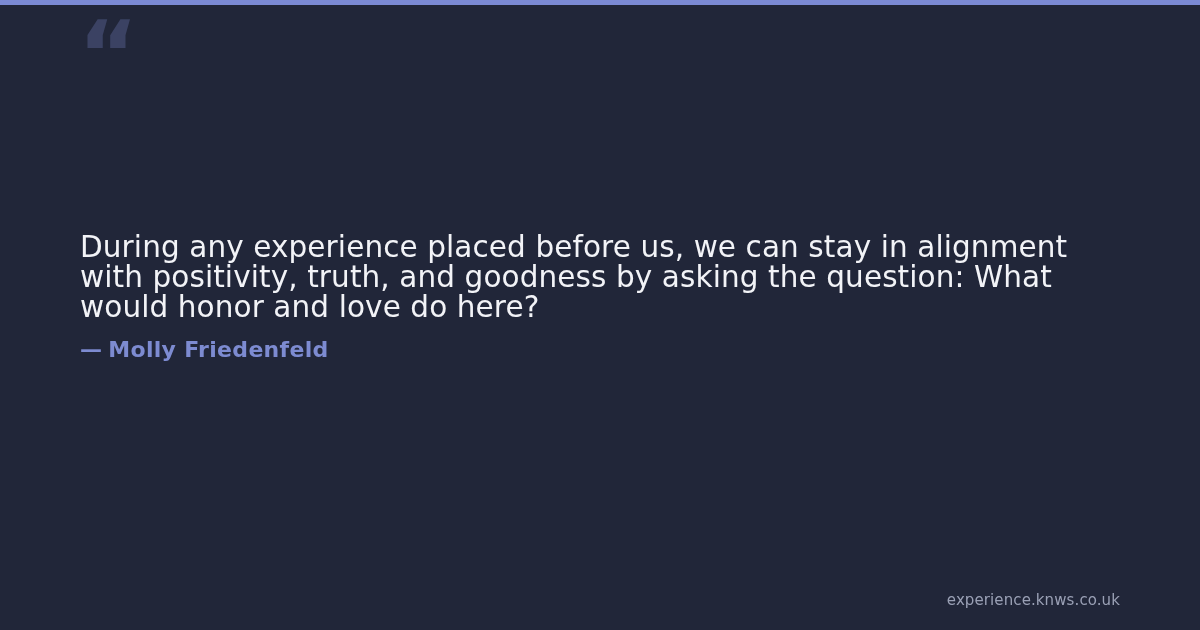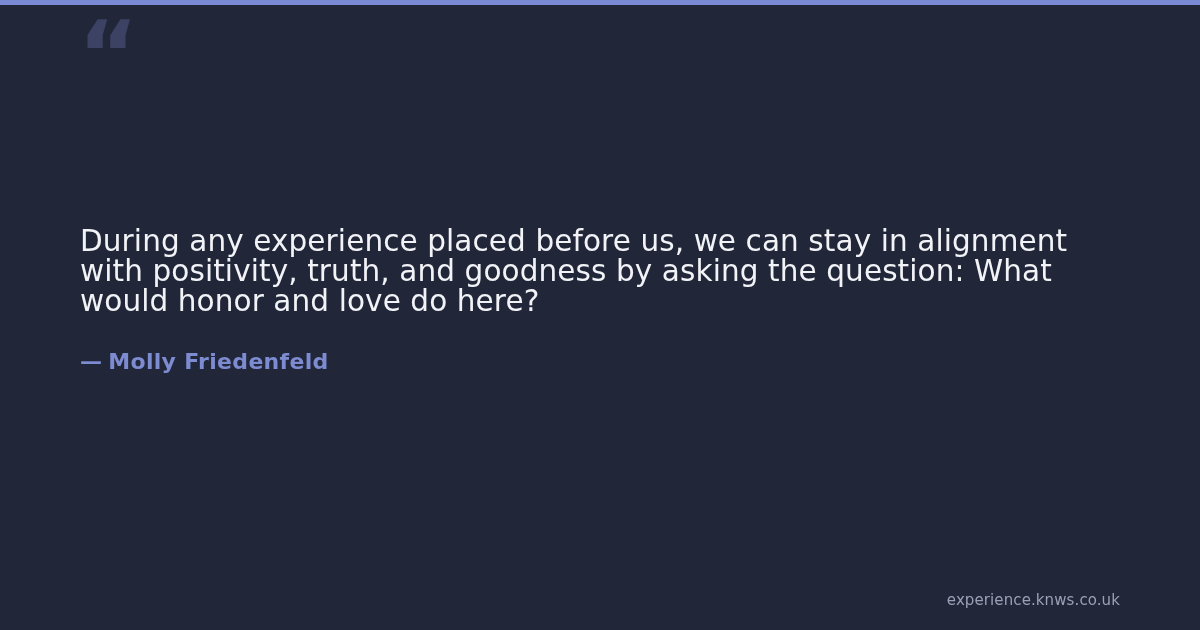--- a/index.html
+++ b/index.html
@@ -41,37 +41,37 @@
     font-weight: bold;
     line-height: 1;
     color: #3b4263;
     letter-spacing: -2px;
     user-select: none;
   }
 
   .quote-body {
     position: absolute;
     left: 80px;
-    top: 226px;
+    top: 232px;
     width: 1048px;
   }
 
   .quote-text {
     margin: 0;
     font-size: 29.5px;
     line-height: 30px;
     font-weight: normal;
     color: #f2f3f7;
     letter-spacing: 0.1px;
   }
 
   .attribution {
     position: absolute;
     left: 80px;
-    top: 348px;
+    top: 336px;
     font-size: 22px;
     line-height: 28px;
     font-weight: bold;
     color: #7d8bd1;
     letter-spacing: 0.3px;
     white-space: nowrap;
   }
 
   .attribution .dash {
     display: inline-block;

